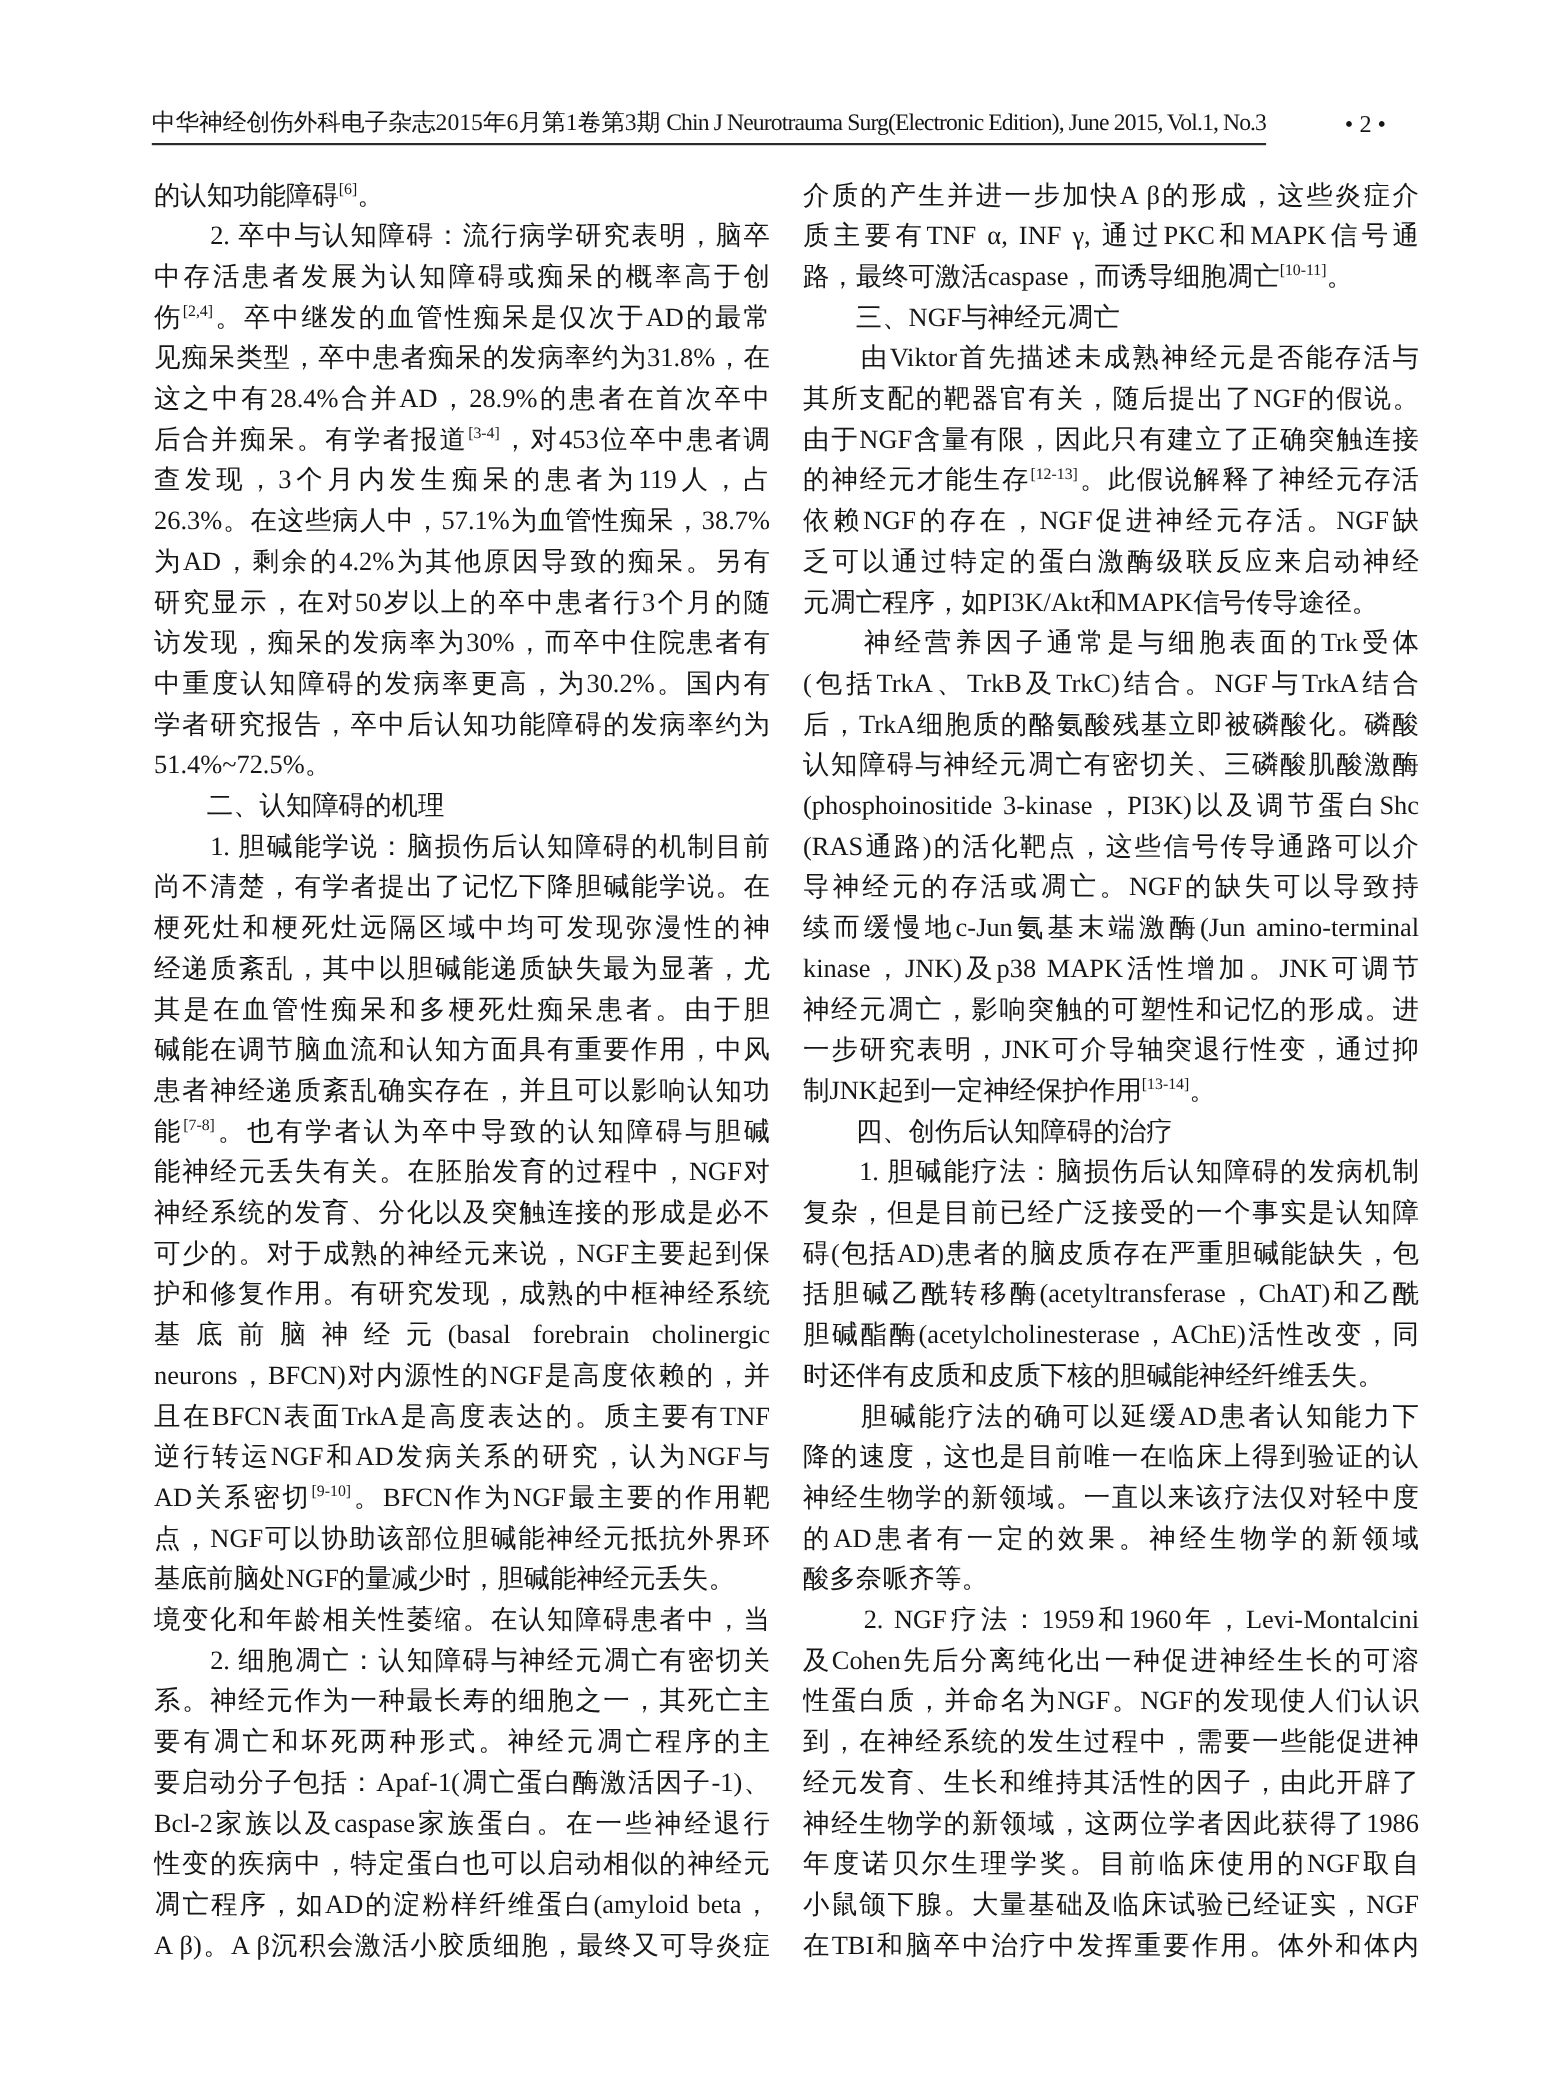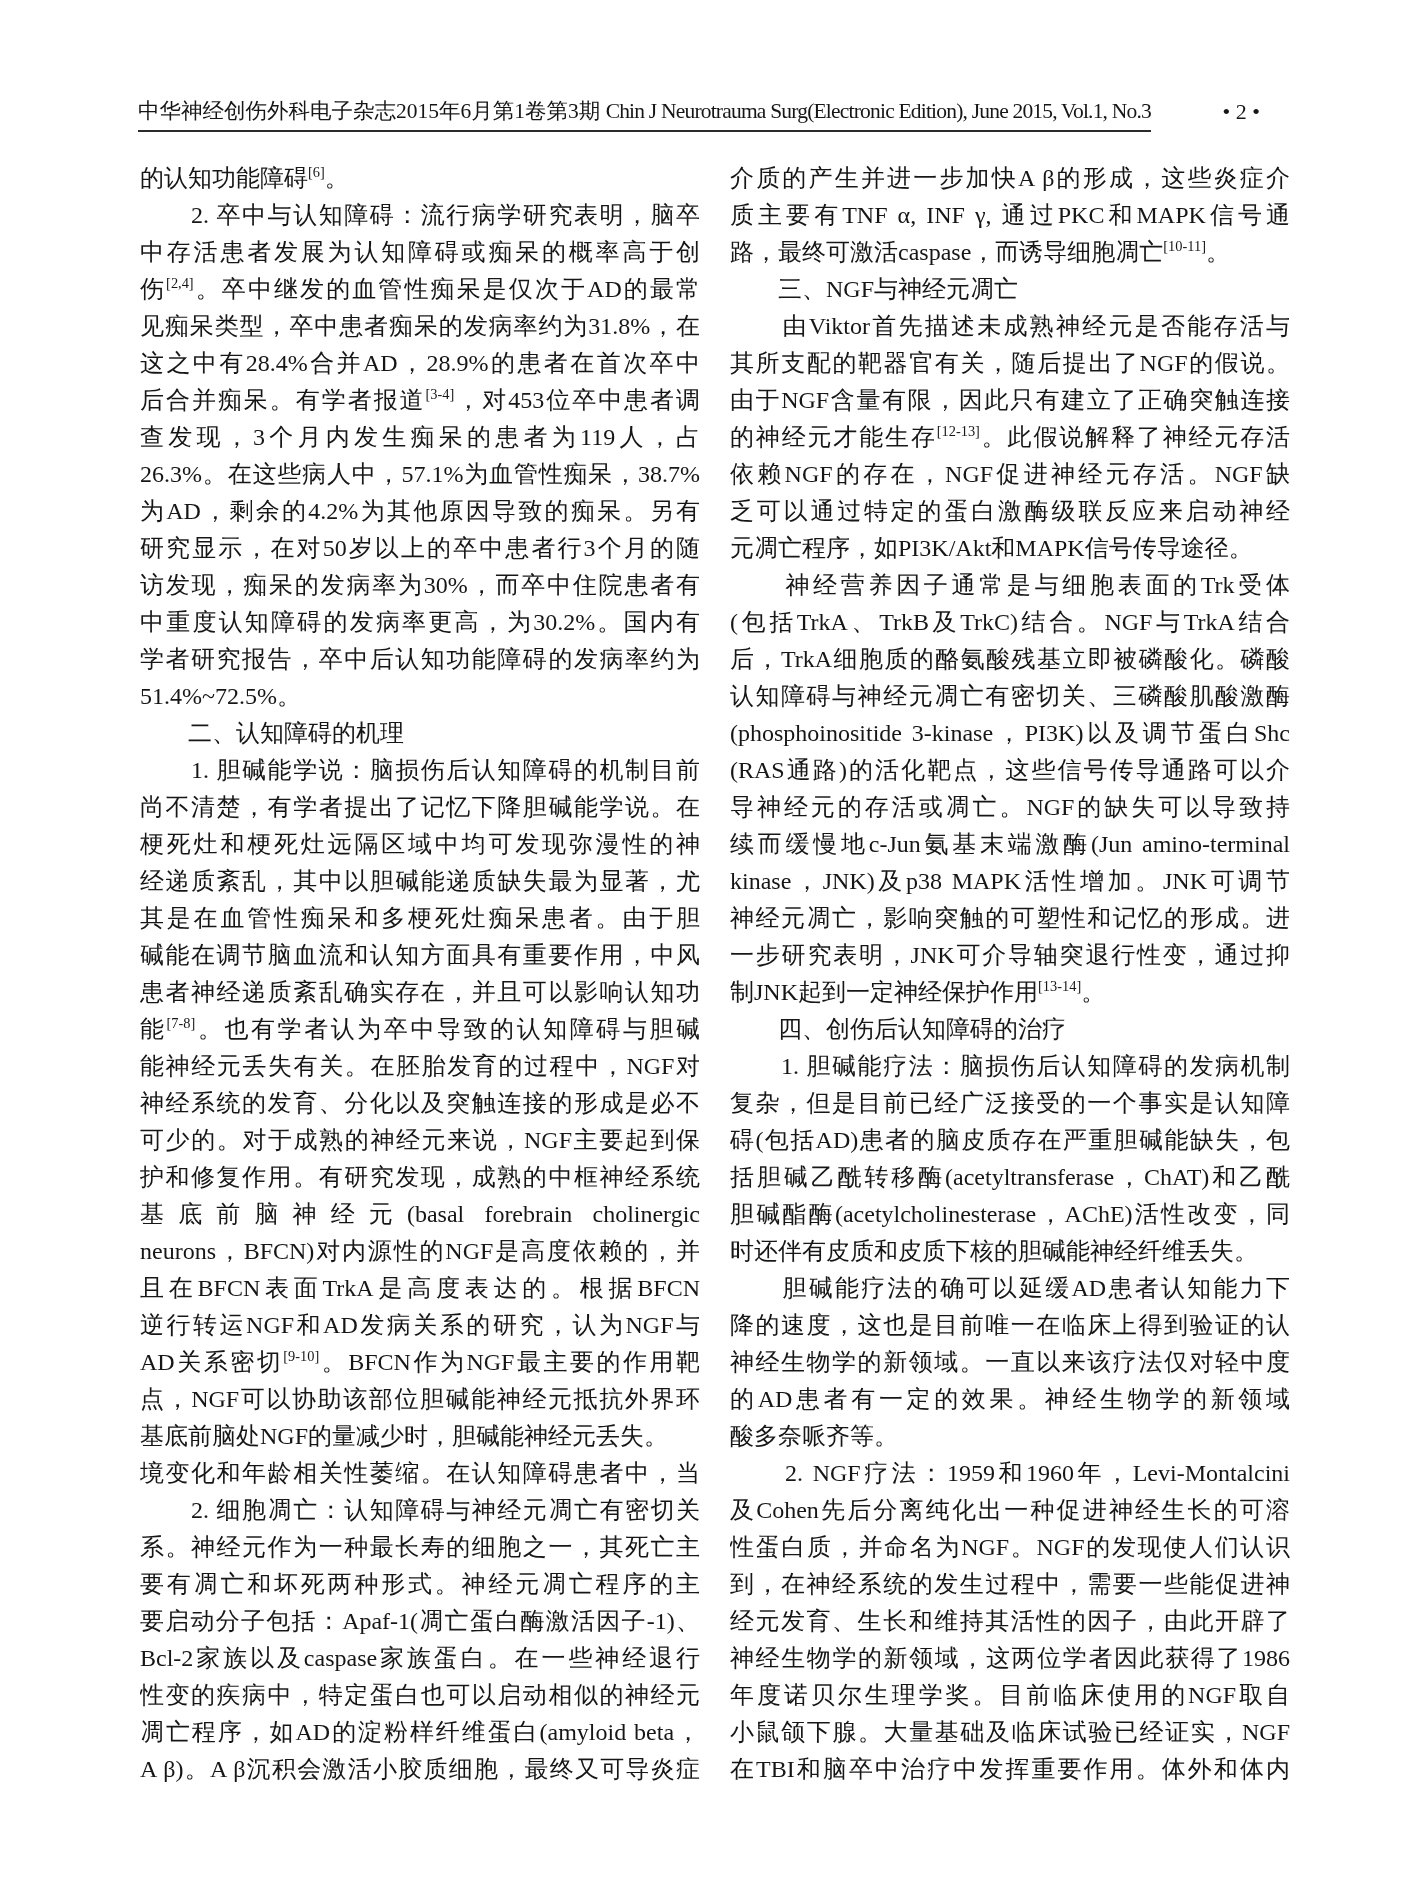--- a/index.html
+++ b/index.html
@@ -4,21 +4,21 @@
 <style>
   html,body{margin:0;padding:0;}
   body{
     width:1410px;height:1899px;background:#ffffff;position:relative;
     font-family:"Liberation Serif","DejaVu Serif",serif;color:#161616;
     overflow:hidden;
   }
   .page{position:absolute;inset:0;}
   .header{
     position:absolute;left:138px;top:98px;width:1122px;
-    display:flex;justify-content:space-between;align-items:flex-start;gap:30px;
+    display:flex;justify-content:space-between;align-items:center;gap:30px;
   }
   .journal-line{
     font-size:21.5px;line-height:27px;white-space:nowrap;
     border-bottom:2px solid #2b2b2b;padding-bottom:5px;
   }
   .jen{letter-spacing:-0.8px;}
   .pageno{font-size:22px;line-height:27px;white-space:nowrap;padding-bottom:5px;margin-left:14px;}
   .column{position:absolute;top:148px;width:560px;margin-top:12px;}
   .col-left{left:140px;}
   .col-right{left:730px;}
@@ -65,21 +65,21 @@
       <div class="line">其是在血管性痴呆和多梗死灶痴呆患者。由于胆</div>
       <div class="line">碱能在调节脑血流和认知方面具有重要作用，中风</div>
       <div class="line">患者神经递质紊乱确实存在，并且可以影响认知功</div>
       <div class="line">能<sup>[7-8]</sup>。也有学者认为卒中导致的认知障碍与胆碱</div>
       <div class="line">能神经元丢失有关。在胚胎发育的过程中，NGF对</div>
       <div class="line">神经系统的发育、分化以及突触连接的形成是必不</div>
       <div class="line">可少的。对于成熟的神经元来说，NGF主要起到保</div>
       <div class="line">护和修复作用。有研究发现，成熟的中框神经系统</div>
       <div class="line">基底前脑神经元(basal forebrain cholinergic</div>
       <div class="line">neurons，BFCN)对内源性的NGF是高度依赖的，并</div>
-      <div class="line">且在BFCN表面TrkA是高度表达的。根据BFCN</div>
+      <div class="line">且在BFCN表面TrkA是高度表达的。质主要有TNF</div>
       <div class="line">逆行转运NGF和AD发病关系的研究，认为NGF与</div>
       <div class="line">AD关系密切<sup>[9-10]</sup>。BFCN作为NGF最主要的作用靶</div>
       <div class="line">点，NGF可以协助该部位胆碱能神经元抵抗外界环</div>
       <div class="line natural">基底前脑处NGF的量减少时，胆碱能神经元丢失。</div>
       <div class="line">境变化和年龄相关性萎缩。在认知障碍患者中，当</div>
       <div class="line">　　2. 细胞凋亡：认知障碍与神经元凋亡有密切关</div>
       <div class="line">系。神经元作为一种最长寿的细胞之一，其死亡主</div>
       <div class="line">要有凋亡和坏死两种形式。神经元凋亡程序的主</div>
       <div class="line">要启动分子包括：Apaf-1(凋亡蛋白酶激活因子-1)、</div>
       <div class="line">Bcl-2家族以及caspase家族蛋白。在一些神经退行</div>

